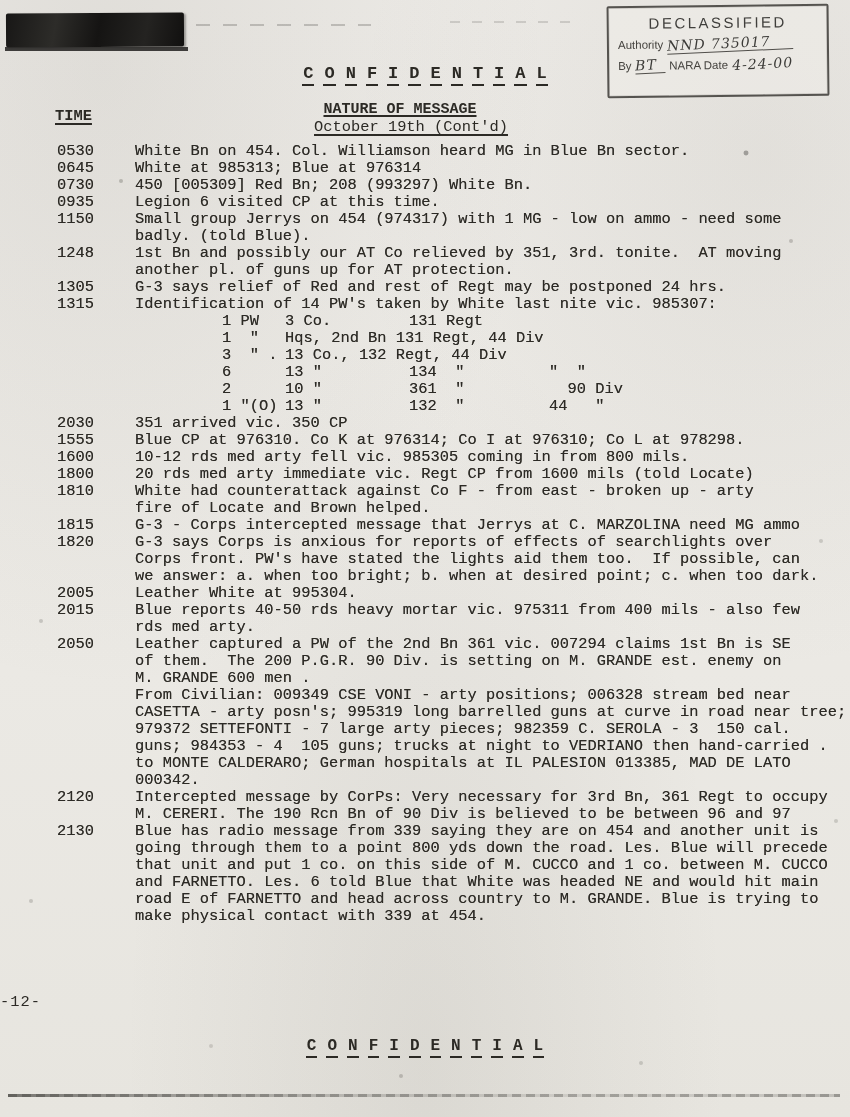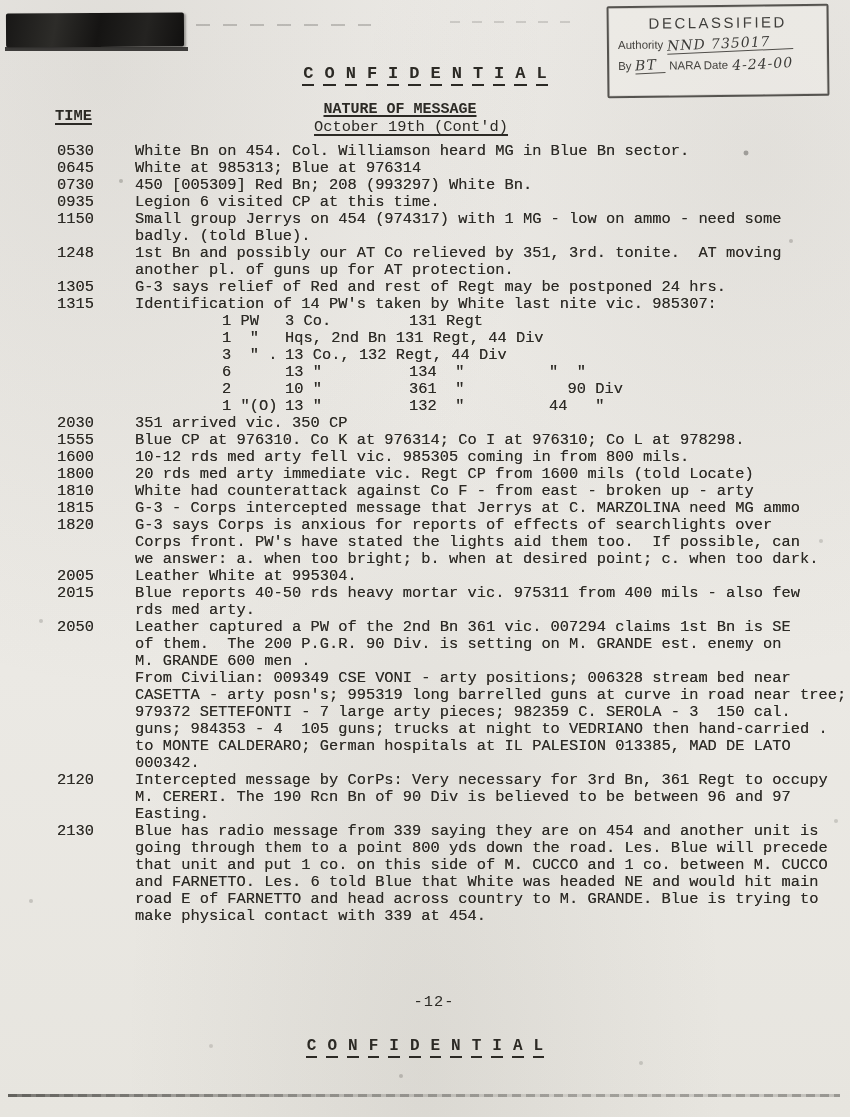--- a/index.html
+++ b/index.html
@@ -74,22 +74,22 @@
   .entries{position:absolute;left:57px;top:143px;width:790px;
     text-shadow:0 0 .6px rgba(44,42,37,.65);}
   .entry{display:flex;align-items:flex-start;}
   .entry-time{flex:none;width:78px;font-size:15.4px;line-height:17px;}
   .entry-body{flex:1;min-width:0;}
   .entry-line{font-size:15.4px;line-height:17px;white-space:pre;}
   .pw-table{margin-left:55px;}
   .pw-row{display:grid;grid-template-columns:63px 124px 140px auto;margin-left:32px;}
   .pw-cell{font-size:15.4px;line-height:17px;white-space:pre;overflow:visible;}
   
-  .pagenum{position:absolute;left:0;top:993px;width:812px;text-align:center;
-    font-size:15.4px;letter-spacing:1px;margin-left:28px;}
+  .pagenum{position:absolute;left:0;top:993px;width:812px;
+    font-size:15.4px;letter-spacing:1px;}
 </style>
 </head>
 <body>
 
 <div class="page">
 
   <div class="redaction"></div>
   <div class="redaction-line"></div>
   <div class="dash1"></div>
   <div class="dash2"></div>
@@ -224,20 +224,21 @@
       <div class="entry">
         <div class="entry-time">1800</div>
         <div class="entry-body">
           <div class="entry-line">20 rds med arty immediate vic. Regt CP from 1600 mils (told Locate)</div>
         </div>
       </div>
       <div class="entry">
         <div class="entry-time">1810</div>
         <div class="entry-body">
           <div class="entry-line">White had counterattack against Co F - from east - broken up - arty</div>
+          <div class="entry-line">fire of Locate and Brown helped.</div>
         </div>
       </div>
       <div class="entry">
         <div class="entry-time">1815</div>
         <div class="entry-body">
           <div class="entry-line">G-3 - Corps intercepted message that Jerrys at C. MARZOLINA need MG ammo</div>
         </div>
       </div>
       <div class="entry">
         <div class="entry-time">1820</div>
@@ -272,21 +273,20 @@
           <div class="entry-line">guns; 984353 - 4  105 guns; trucks at night to VEDRIANO then hand-carried .</div>
           <div class="entry-line">to MONTE CALDERARO; German hospitals at IL PALESION 013385, MAD DE LATO</div>
           <div class="entry-line">000342.</div>
         </div>
       </div>
       <div class="entry">
         <div class="entry-time">2120</div>
         <div class="entry-body">
           <div class="entry-line">Intercepted message by CorPs: Very necessary for 3rd Bn, 361 Regt to occupy</div>
           <div class="entry-line">M. CERERI. The 190 Rcn Bn of 90 Div is believed to be between 96 and 97</div>
-          <div class="entry-line">Easting.</div>
         </div>
       </div>
       <div class="entry">
         <div class="entry-time">2130</div>
         <div class="entry-body">
           <div class="entry-line">Blue has radio message from 339 saying they are on 454 and another unit is</div>
           <div class="entry-line">going through them to a point 800 yds down the road. Les. Blue will precede</div>
           <div class="entry-line">that unit and put 1 co. on this side of M. CUCCO and 1 co. between M. CUCCO</div>
           <div class="entry-line">and FARNETTO. Les. 6 told Blue that White was headed NE and would hit main</div>
           <div class="entry-line">road E of FARNETTO and head across country to M. GRANDE. Blue is trying to</div>

